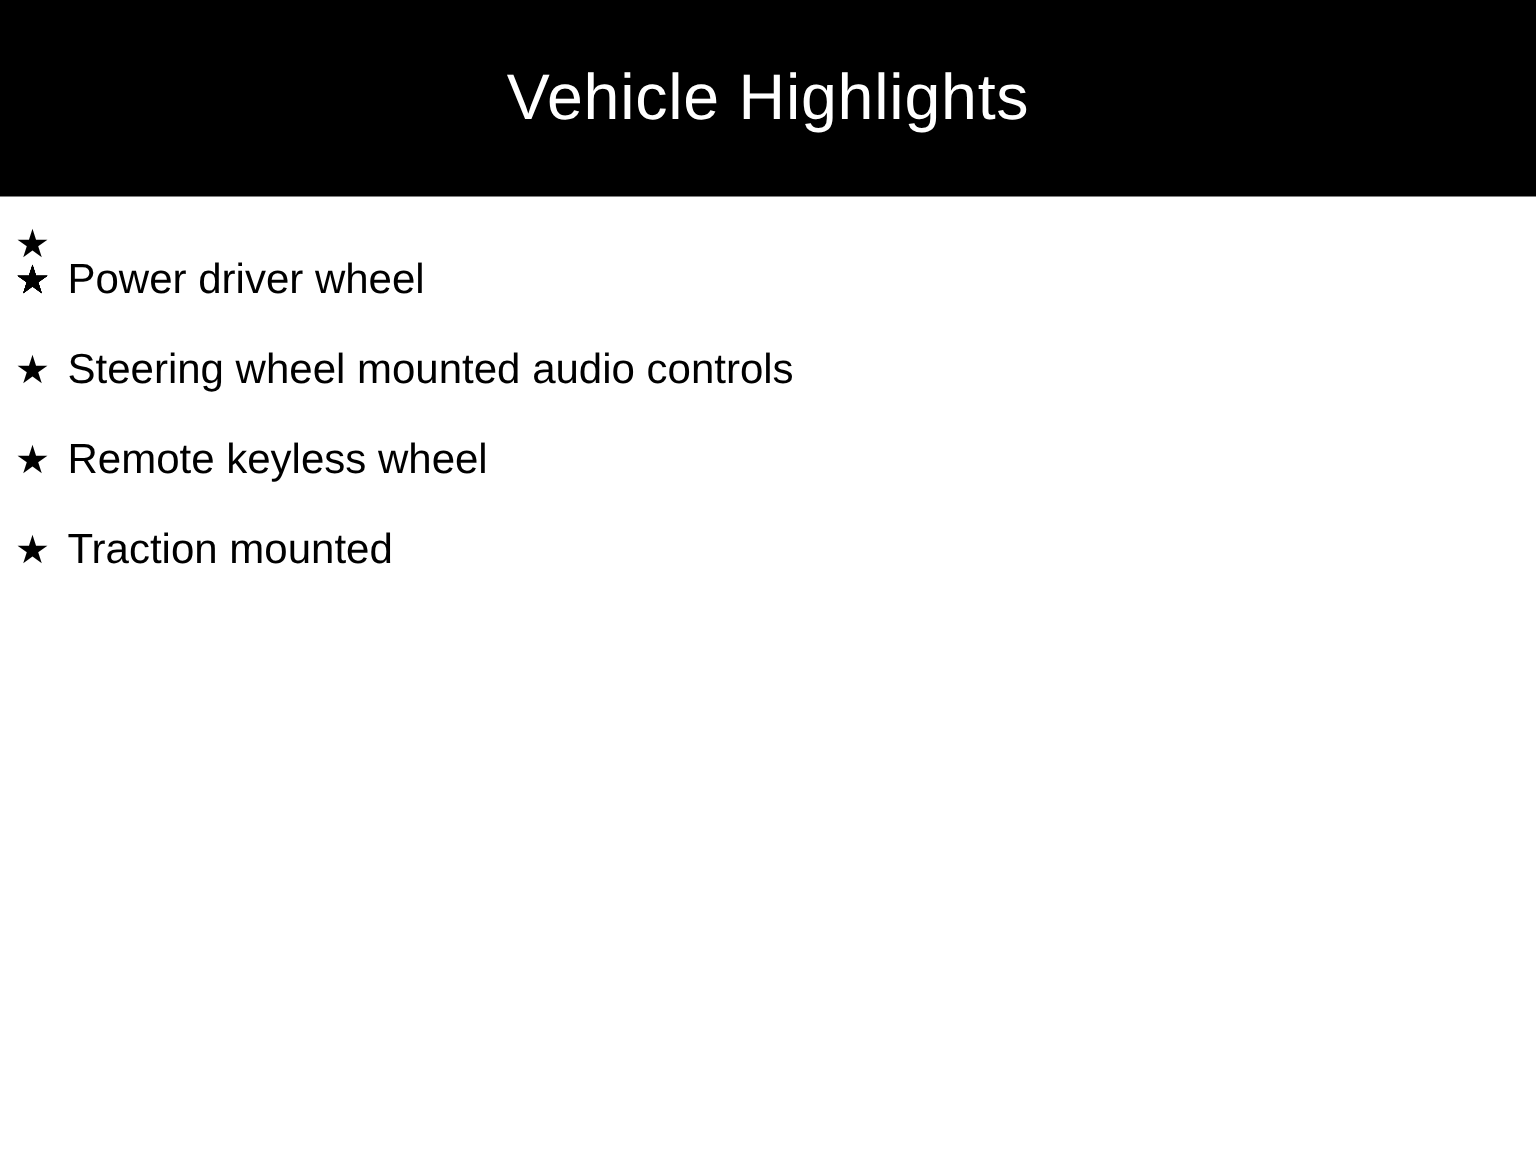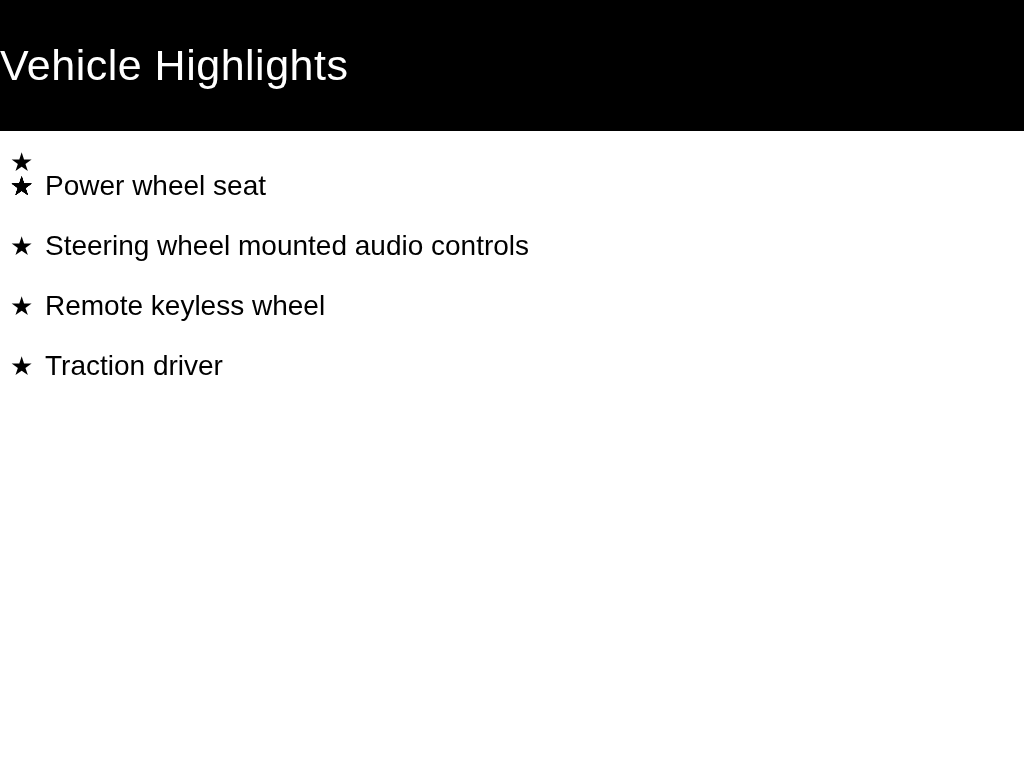--- a/index.html
+++ b/index.html
@@ -18,20 +18,21 @@
     height: 768px;
     background: #ffffff;
     position: relative;
   }
   .slide-header {
     width: 100%;
     height: 131px;
     background: #000000;
     display: flex;
     align-items: center;
+    justify-content: center;
   }
   .slide-title {
     margin: 0;
     color: #ffffff;
     font-size: 43px;
     font-weight: 400;
     letter-spacing: 0.5px;
     white-space: nowrap;
   }
   .highlights-list {
@@ -79,29 +80,29 @@
       <span class="star">★</span>
     </li>
     <li class="bullet-item">
       <span class="star">★</span>
     </li>
     <li class="bullet-item">
       <span class="star">★</span>
     </li>
     <li class="bullet-item">
       <span class="star">★</span>
-      <span>Power wheel seat</span>
+      <span>Power driver wheel</span>
     </li>
     <li class="bullet-item">
       <span class="star">★</span>
       <span>Steering wheel mounted audio controls</span>
     </li>
     <li class="bullet-item">
       <span class="star">★</span>
       <span>Remote keyless wheel</span>
     </li>
     <li class="bullet-item">
       <span class="star">★</span>
-      <span>Traction driver</span>
+      <span>Traction mounted</span>
     </li>
   </ul>
 
 </div>
 
 </body></html>

